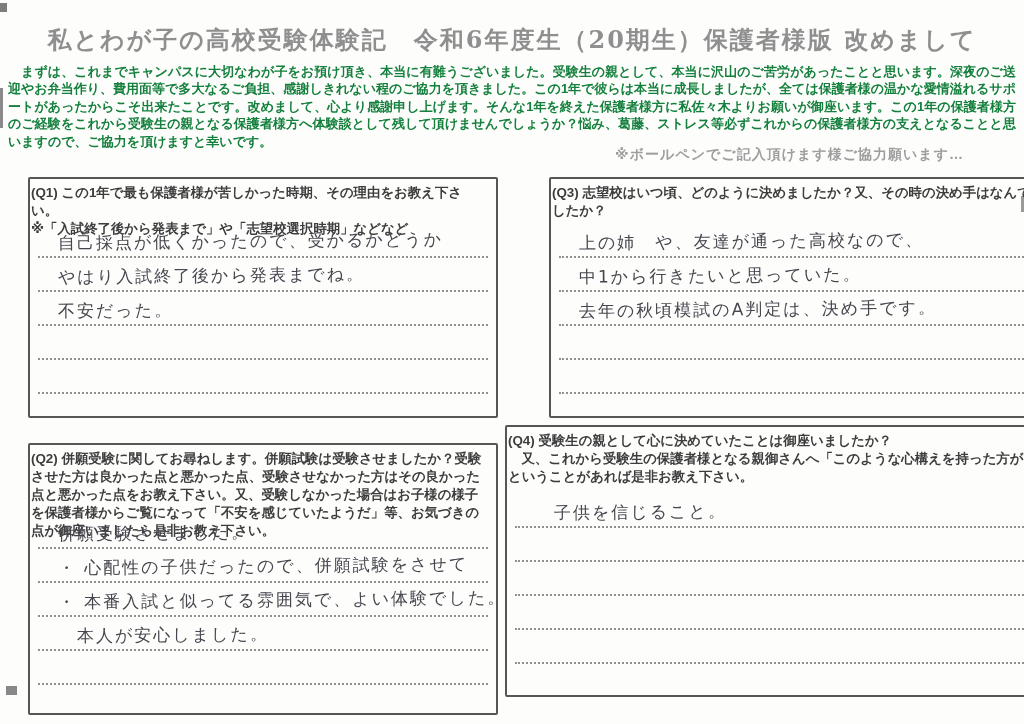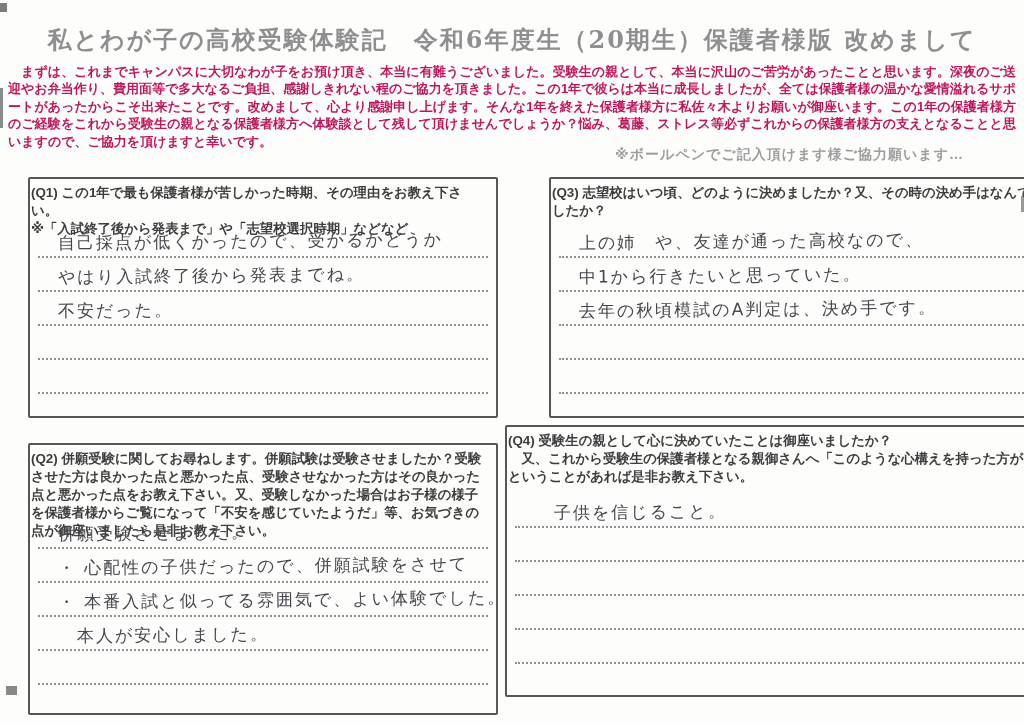--- a/index.html
+++ b/index.html
@@ -20,21 +20,21 @@
     font-weight: bold;
     font-size: 24px;
     letter-spacing: 2px;
     color: #8f8f8f;
   }
   .intro {
     position: absolute;
     top: 63px; left: 8px; width: 1008px;
     font-size: 13px;
     line-height: 17.4px;
-    color: #be185d;
+    color: #15803d;
     text-align: justify;
     font-weight: 600;
   }
   .note {
     position: absolute;
     top: 146px; right: 60px;
     font-size: 14px;
     font-weight: bold;
     letter-spacing: 1px;
     color: #9e9e9e;

